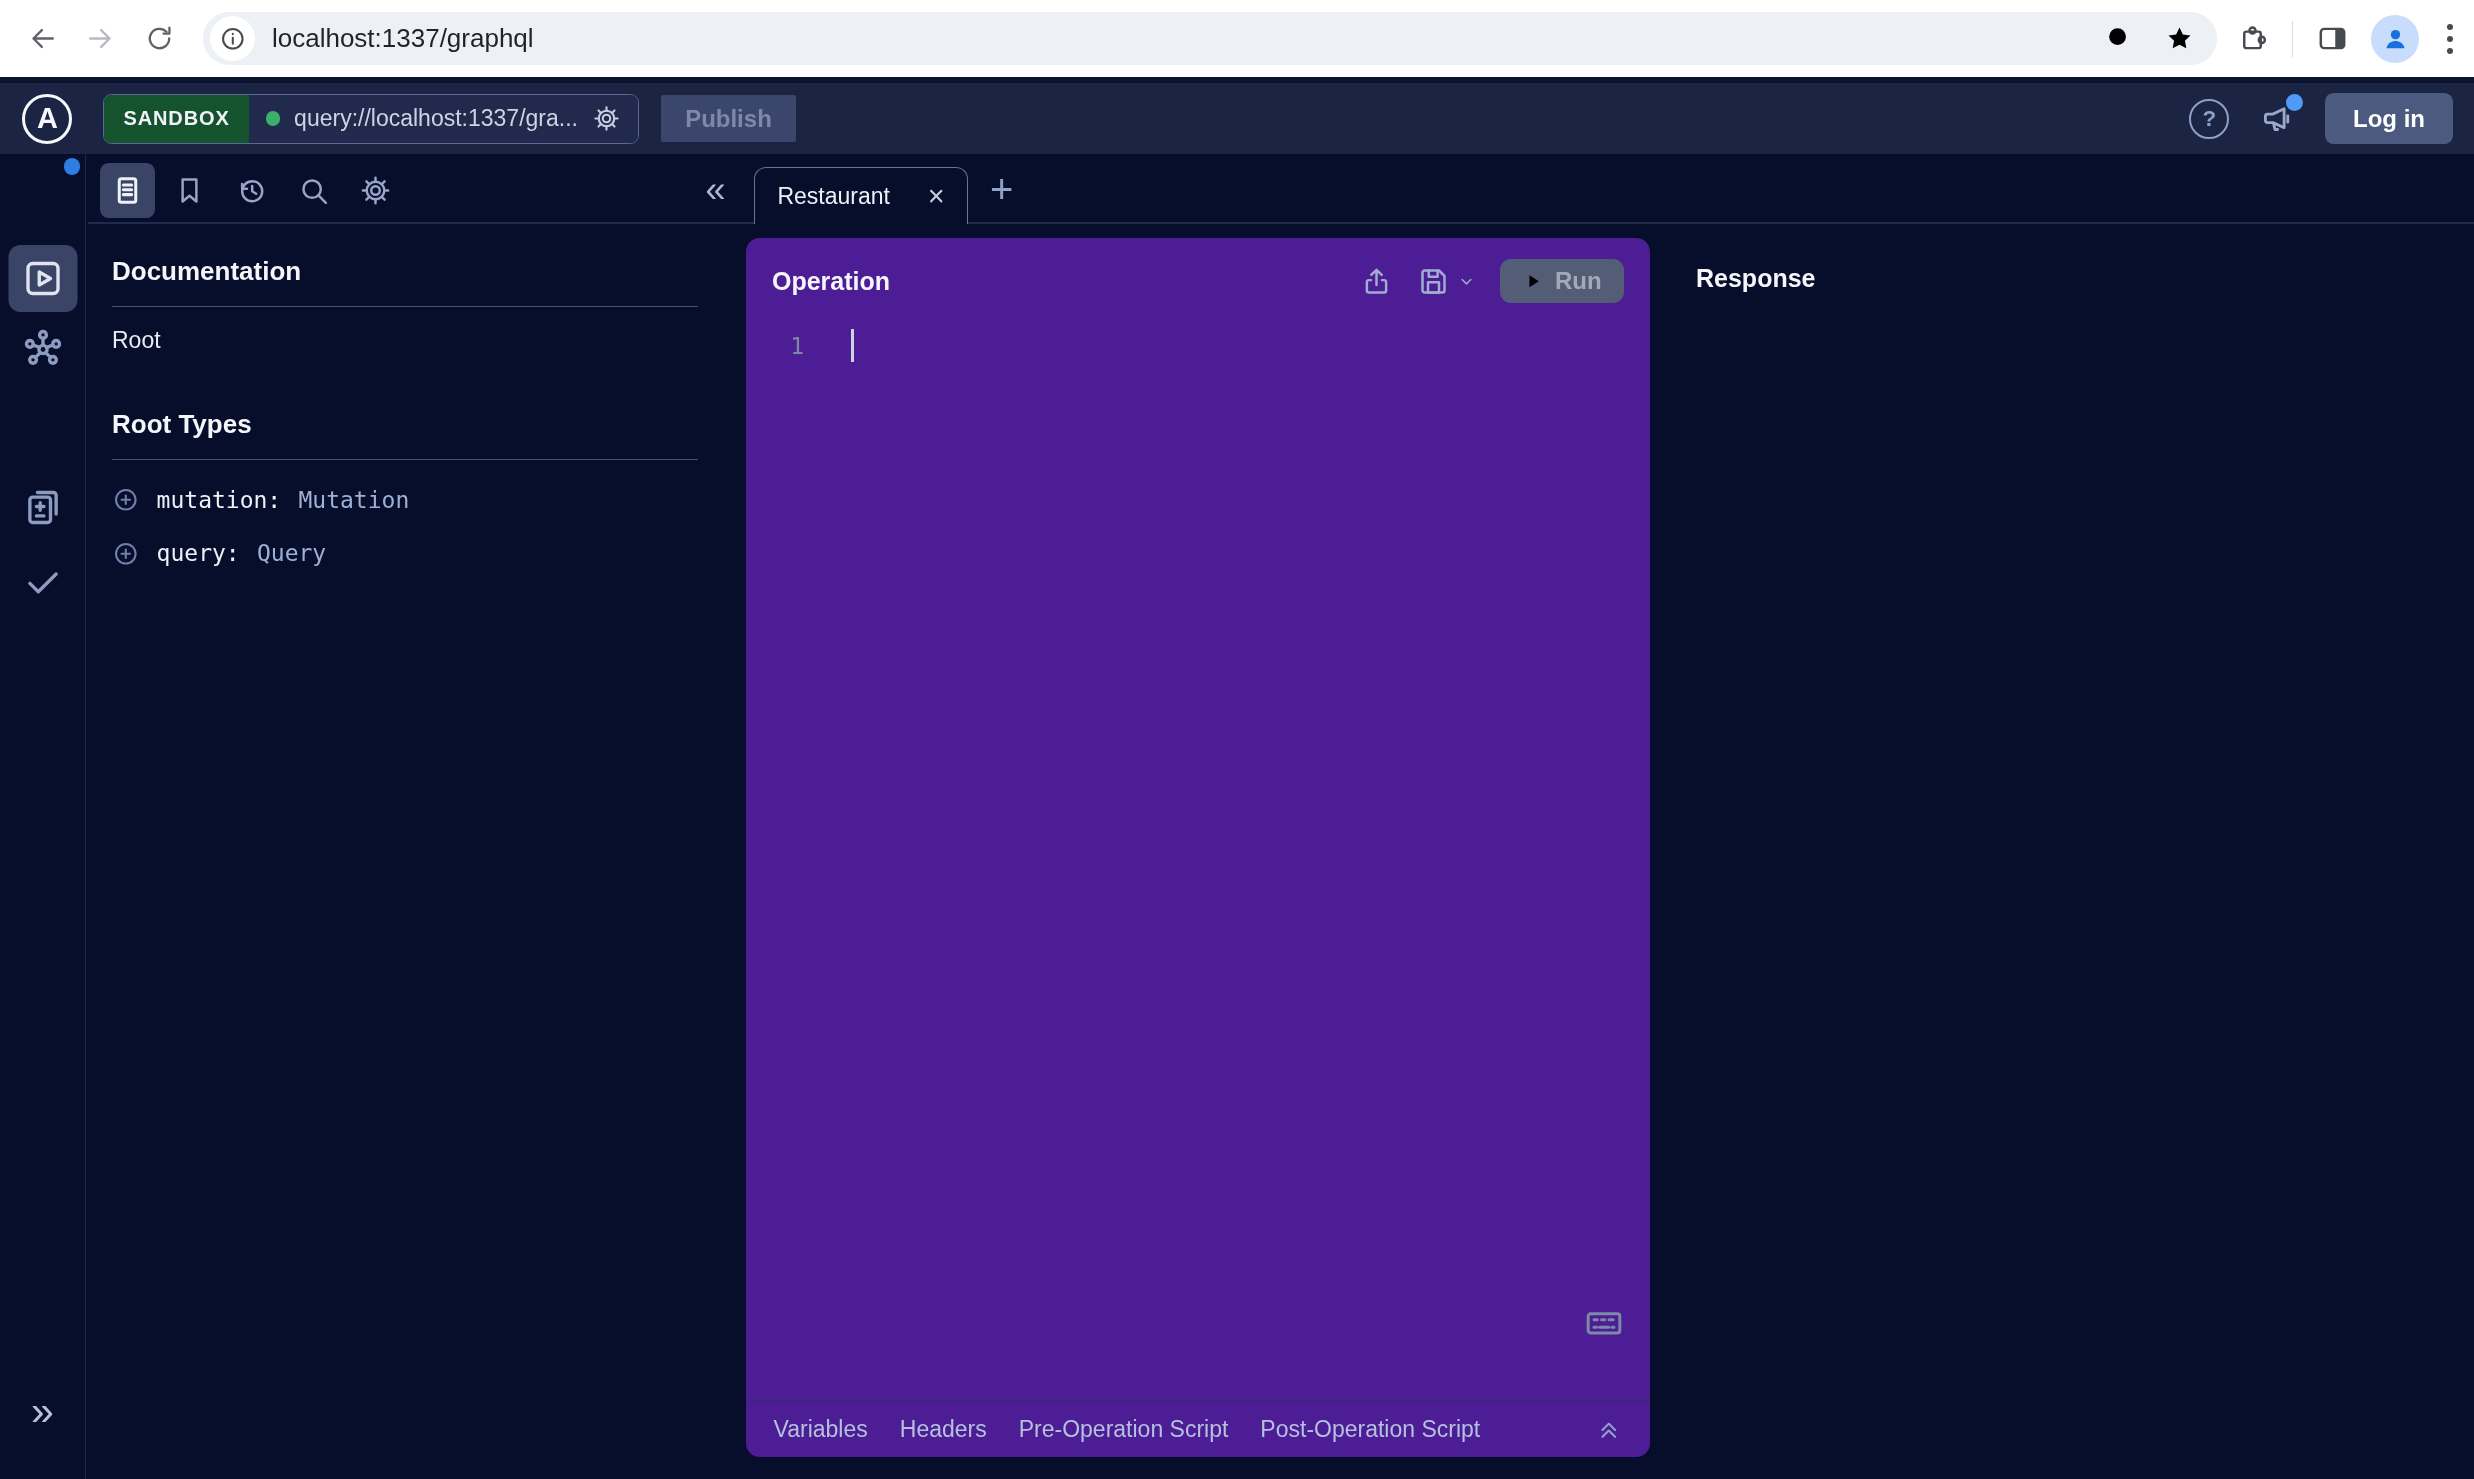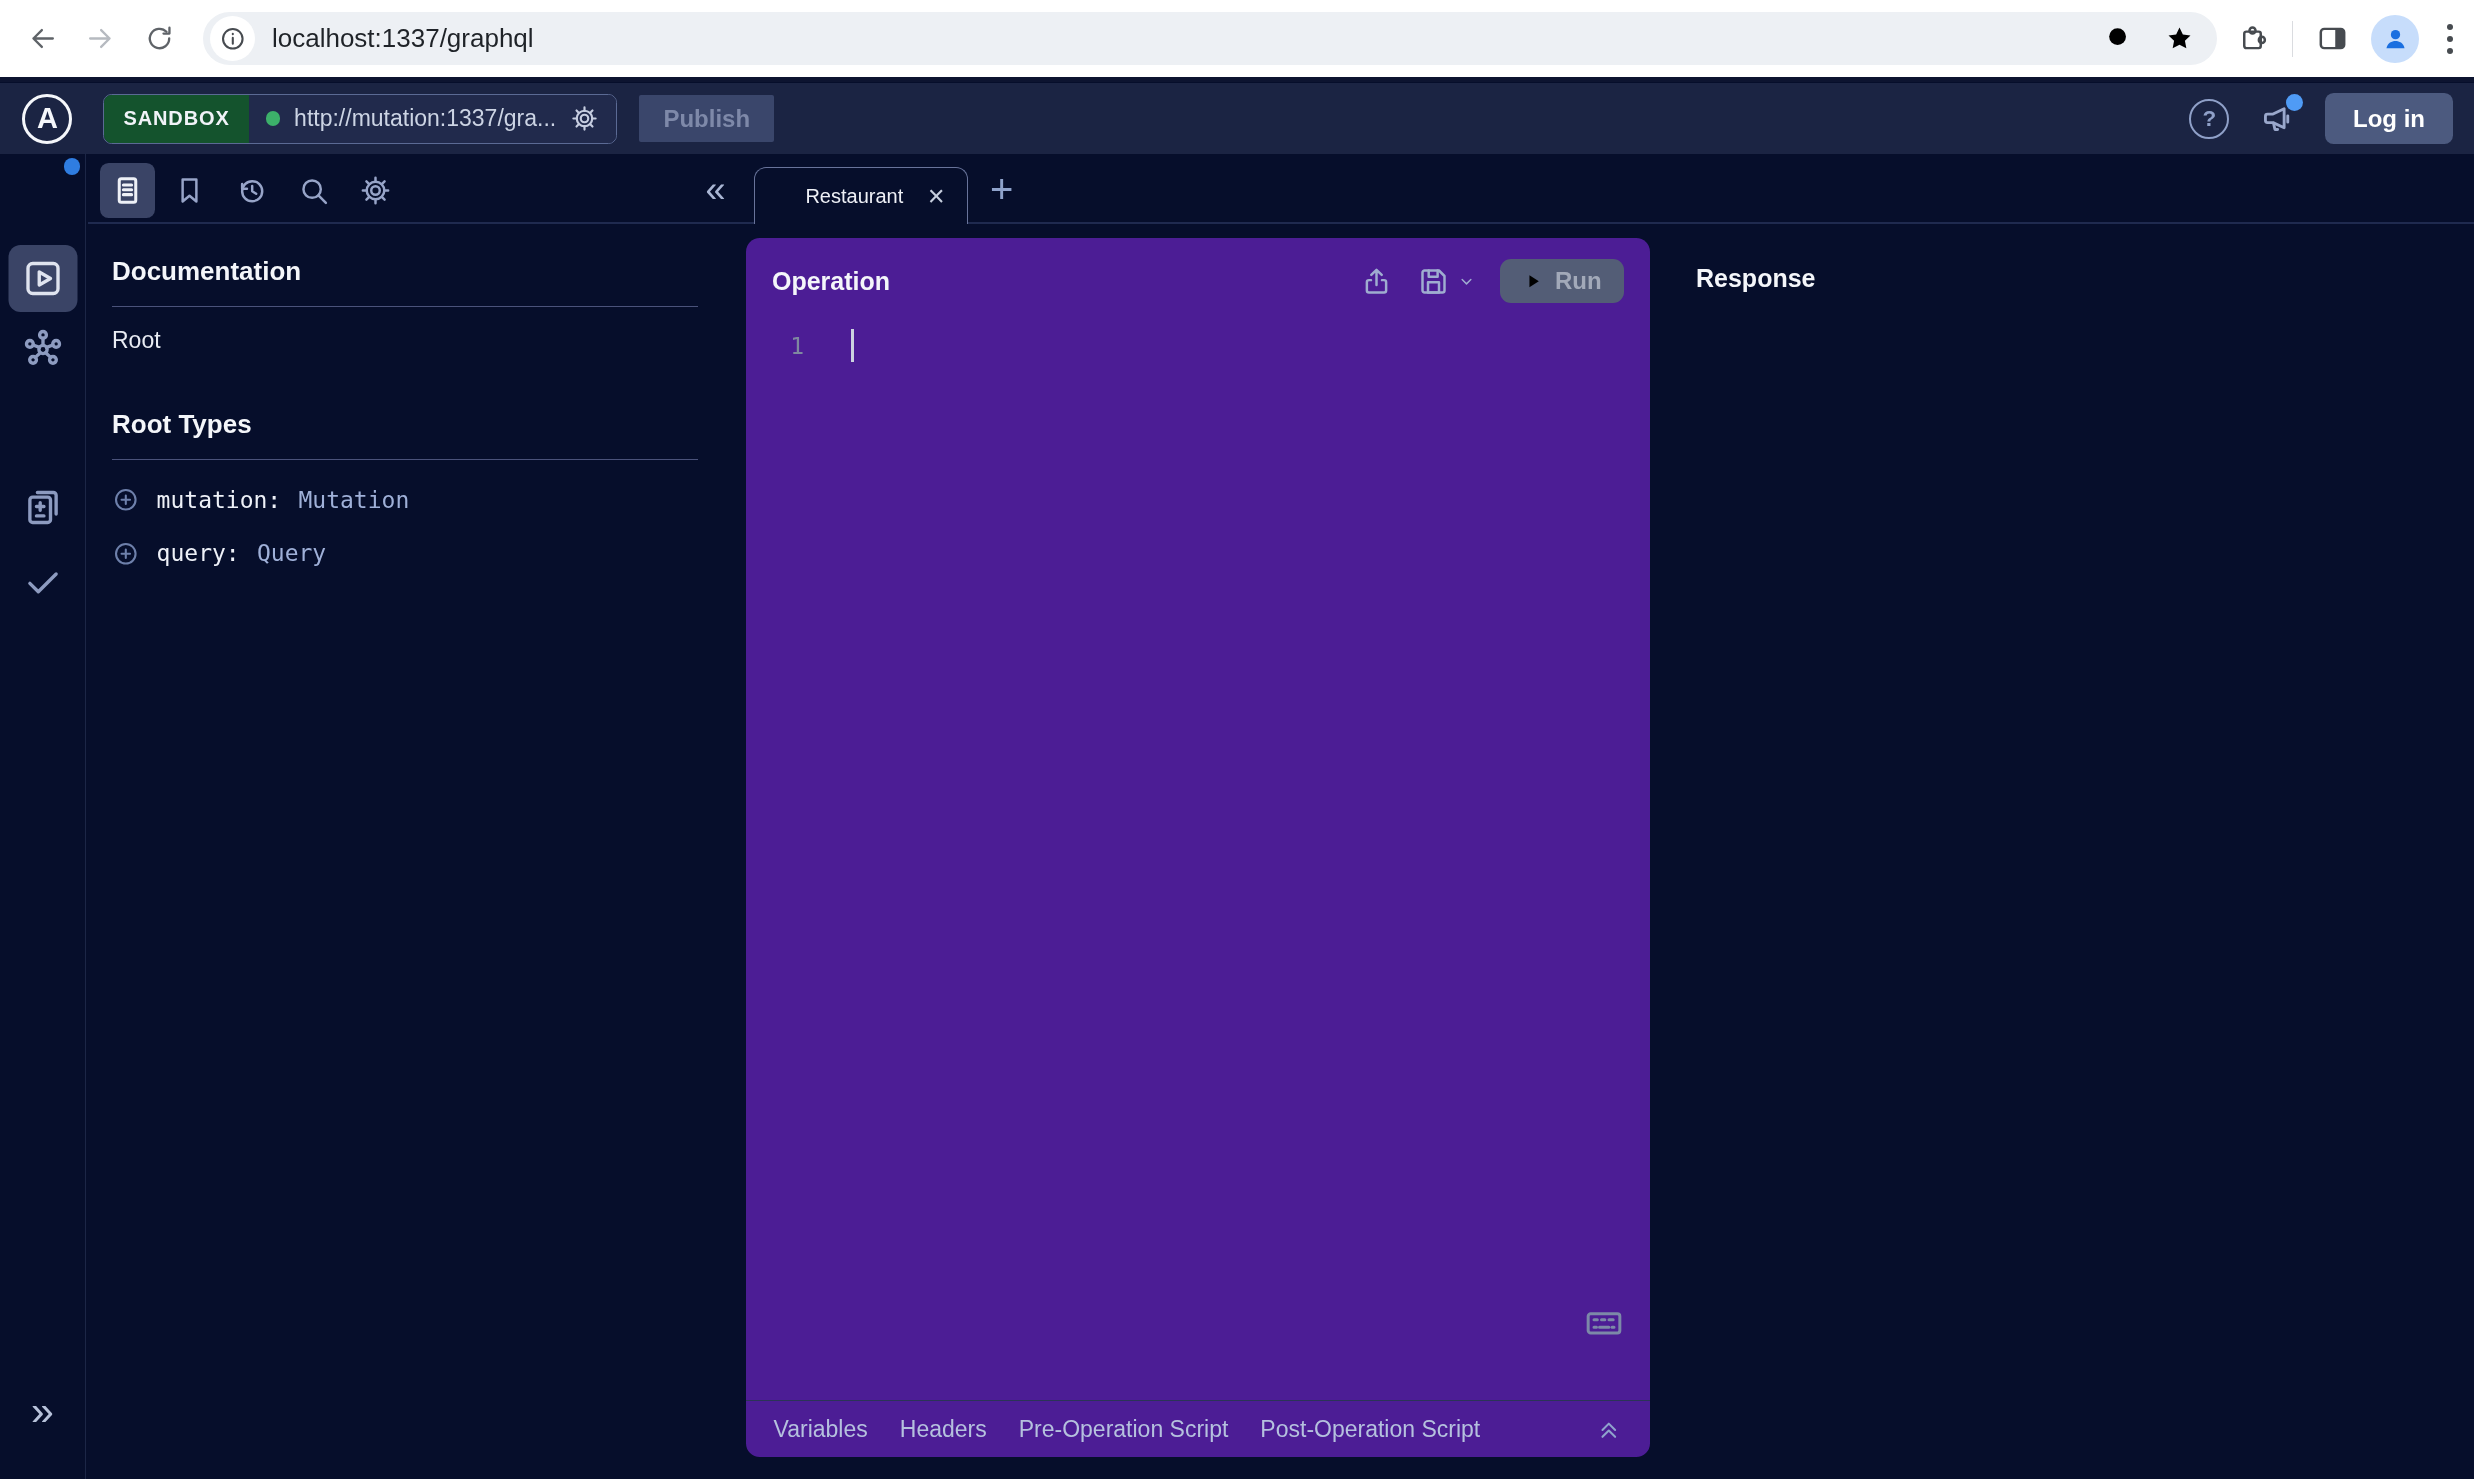--- a/index.html
+++ b/index.html
@@ -83,21 +83,21 @@
               font-family:"DejaVu Sans Mono", monospace; font-size:23px; }
   .type-row .icon { color:#6e80ab; }
   .type-row .icon svg { width:27.6px; height:27.6px; }
   .field-name { color:#eef1f8; }
   .type-name { color:#9fb0d8; margin-left:3.4px; }
 
   
   .tab { position:absolute; left:754px; top:167px; width:214px; height:57px; background:#060e2b;
          border:1.7px solid #68739a; border-bottom:none; border-radius:12px 12px 0 0;
          display:flex; align-items:center; padding:0 22.4px; z-index:2; }
-  .tab-label { font-size:20px; color:#eef0f6; flex:1;margin-left:28px; }
+  .tab-label { font-size:23px; color:#eef0f6; flex:1; }
   .tab-close { color:#c6cede; font-size:29px; line-height:1; }
   .new-tab-btn { position:absolute; left:990px; top:169px; color:#8fa3cc; font-size:40px; line-height:1; font-weight:300; }
 
   
   .op-panel { position:absolute; left:746px; top:238px; width:904px; height:1219px;
               background:#4c1d95; border-radius:13.8px; z-index:1; }
   .op-header { display:flex; align-items:center; height:86px; padding:0 26px; }
   .op-title { font-size:25px; font-weight:700; color:#f4f6fa; }
   .op-actions { margin-left:auto; display:flex; align-items:center; gap:24px; }
   .op-actions .icon { color:#9fadd0; }
@@ -206,21 +206,21 @@
     </div>
   </div>
   <div class="chrome-divider"></div>
 
   <div class="toolbar">
     <div class="logo">A</div>
     <div class="sandbox-pill">
       <div class="sandbox-badge">SANDBOX</div>
       <div class="endpoint">
         <span class="status-dot"></span>
-        <span class="endpoint-url">http://mutation:1337/gra...</span>
+        <span class="endpoint-url">query://localhost:1337/gra...</span>
         <span class="icon">
           <svg viewBox="0 0 24 24">
               <circle cx="12" cy="12" r="3.1"></circle>
               <circle cx="12" cy="12" r="6.4"></circle>
               <path d="M12 2.8v2.9M12 18.3v2.9M2.8 12h2.9M18.3 12h2.9M5.4 5.4l2 2M16.6 16.6l2 2M18.6 5.4l-2 2M7.4 16.6l-2 2"></path>
             </svg>
         </span>
       </div>
     </div>
     <div class="publish-btn">Publish</div>

